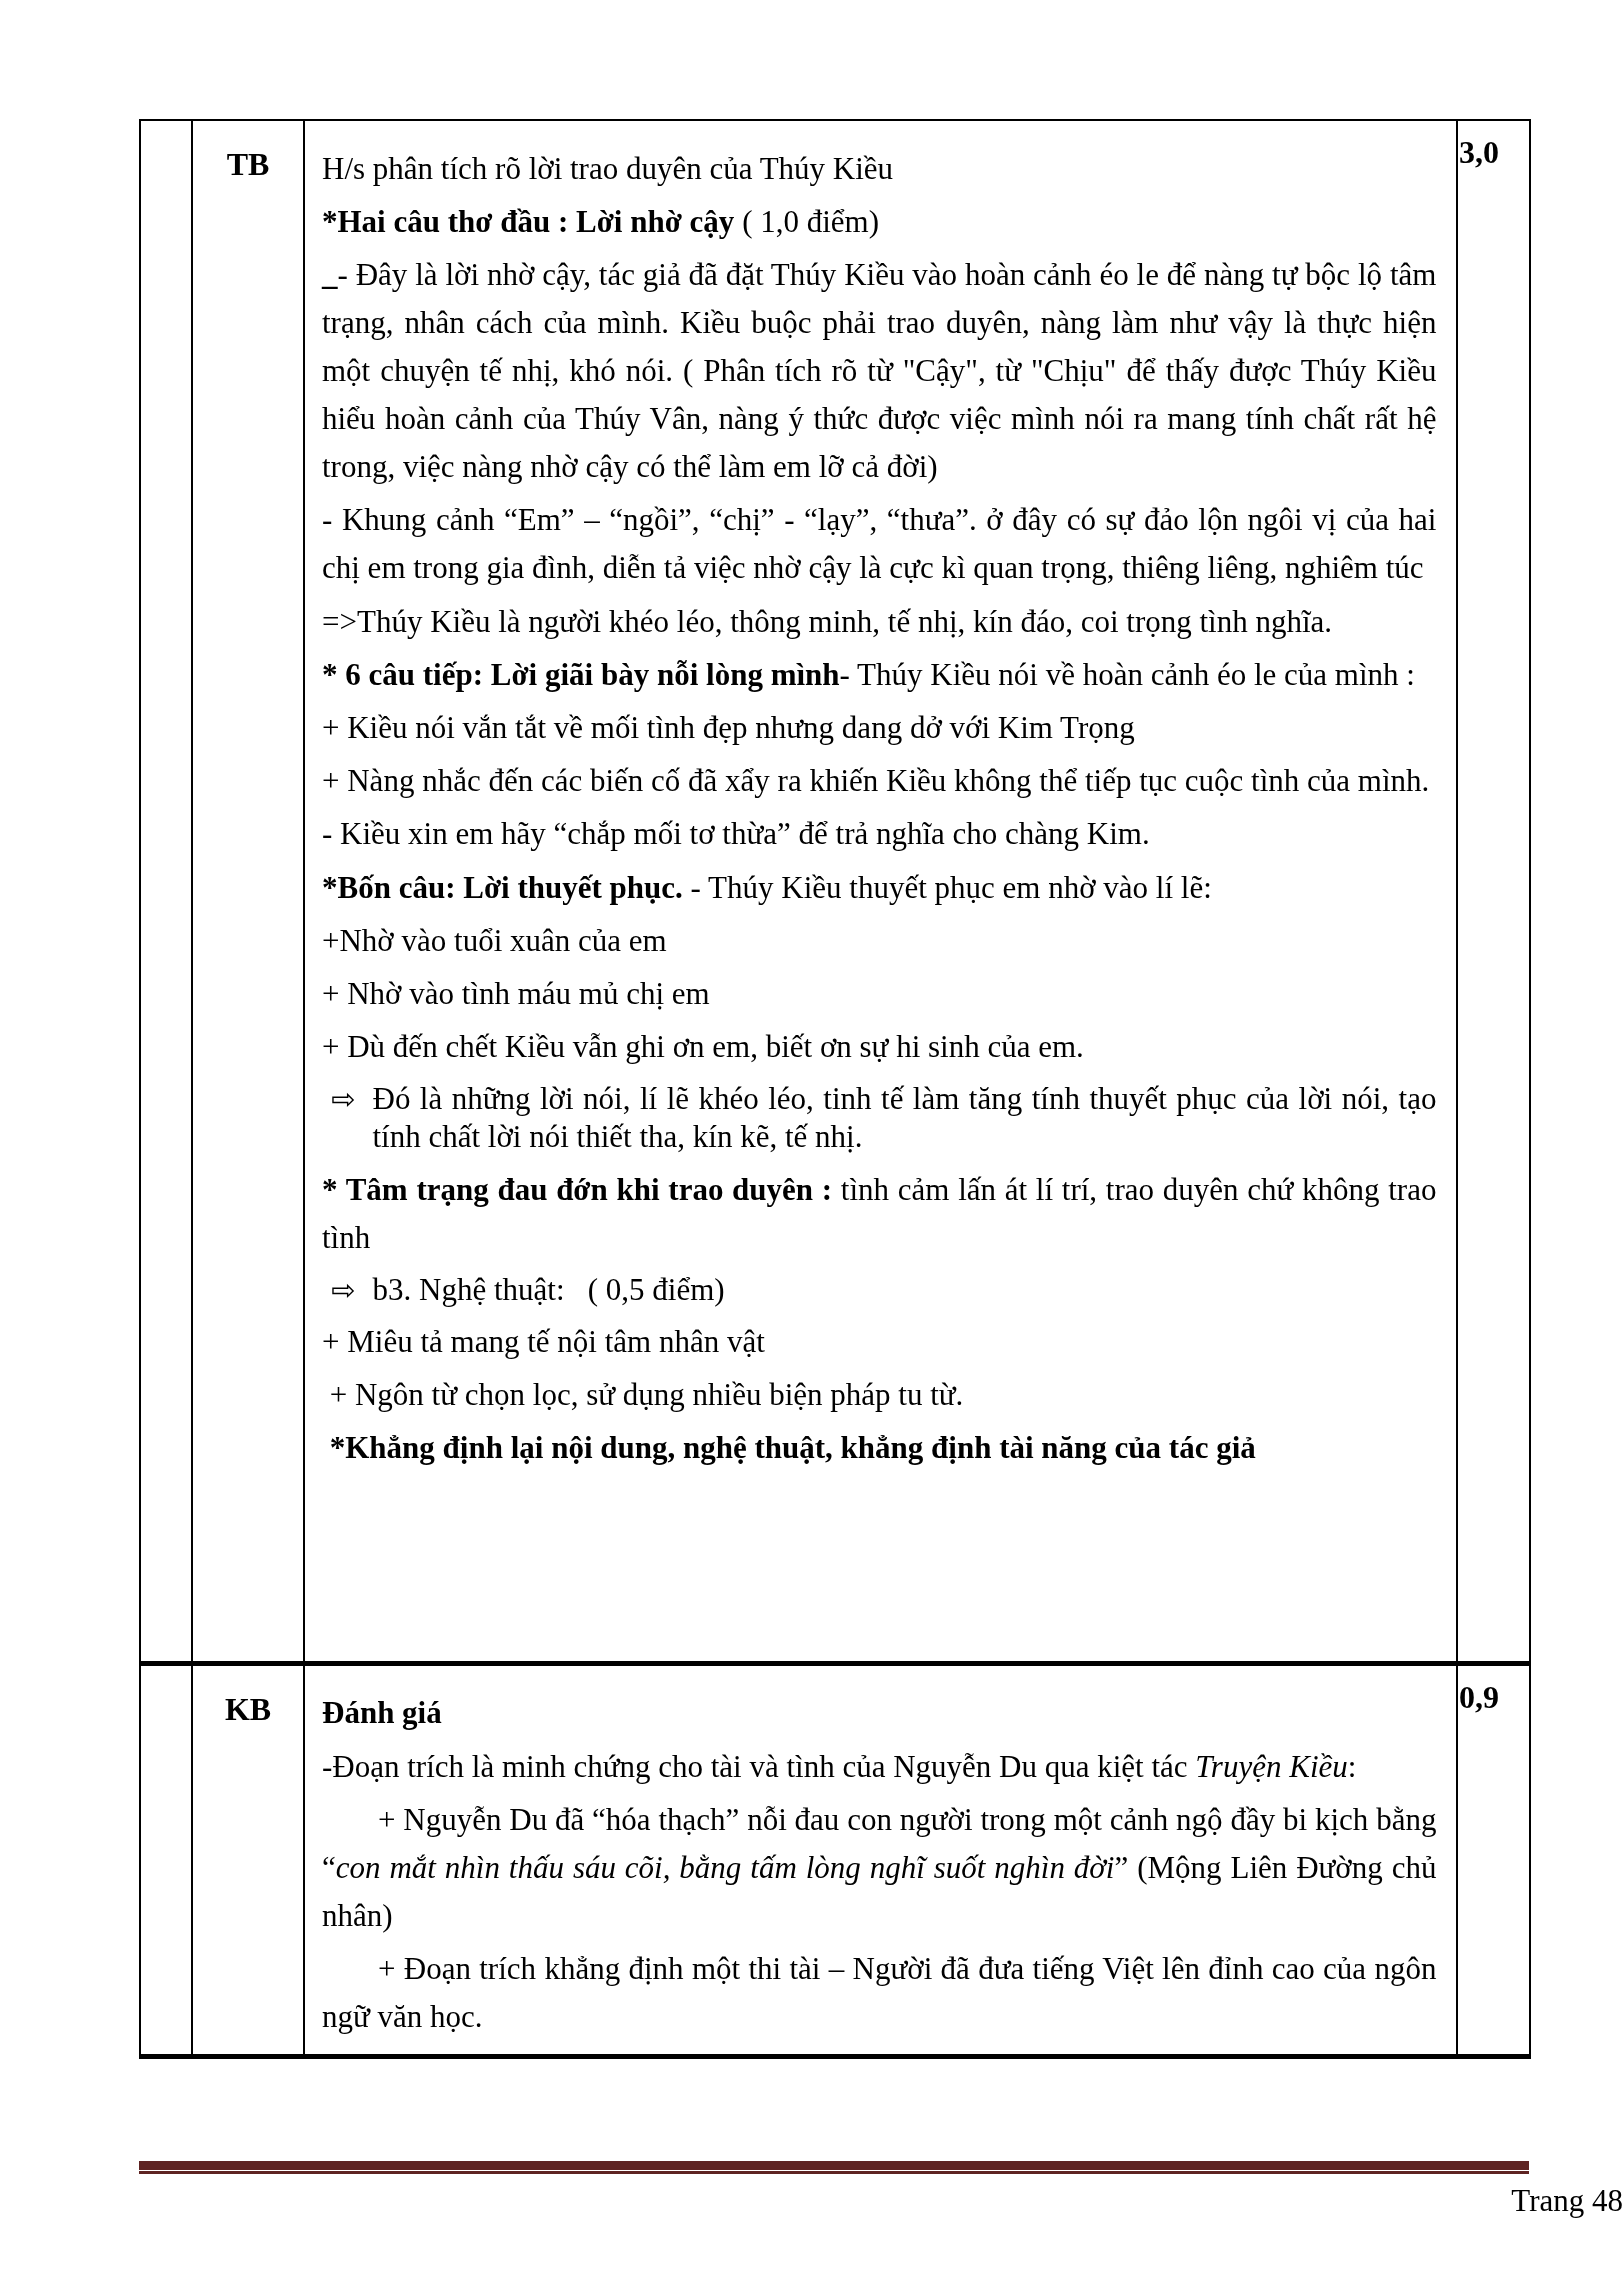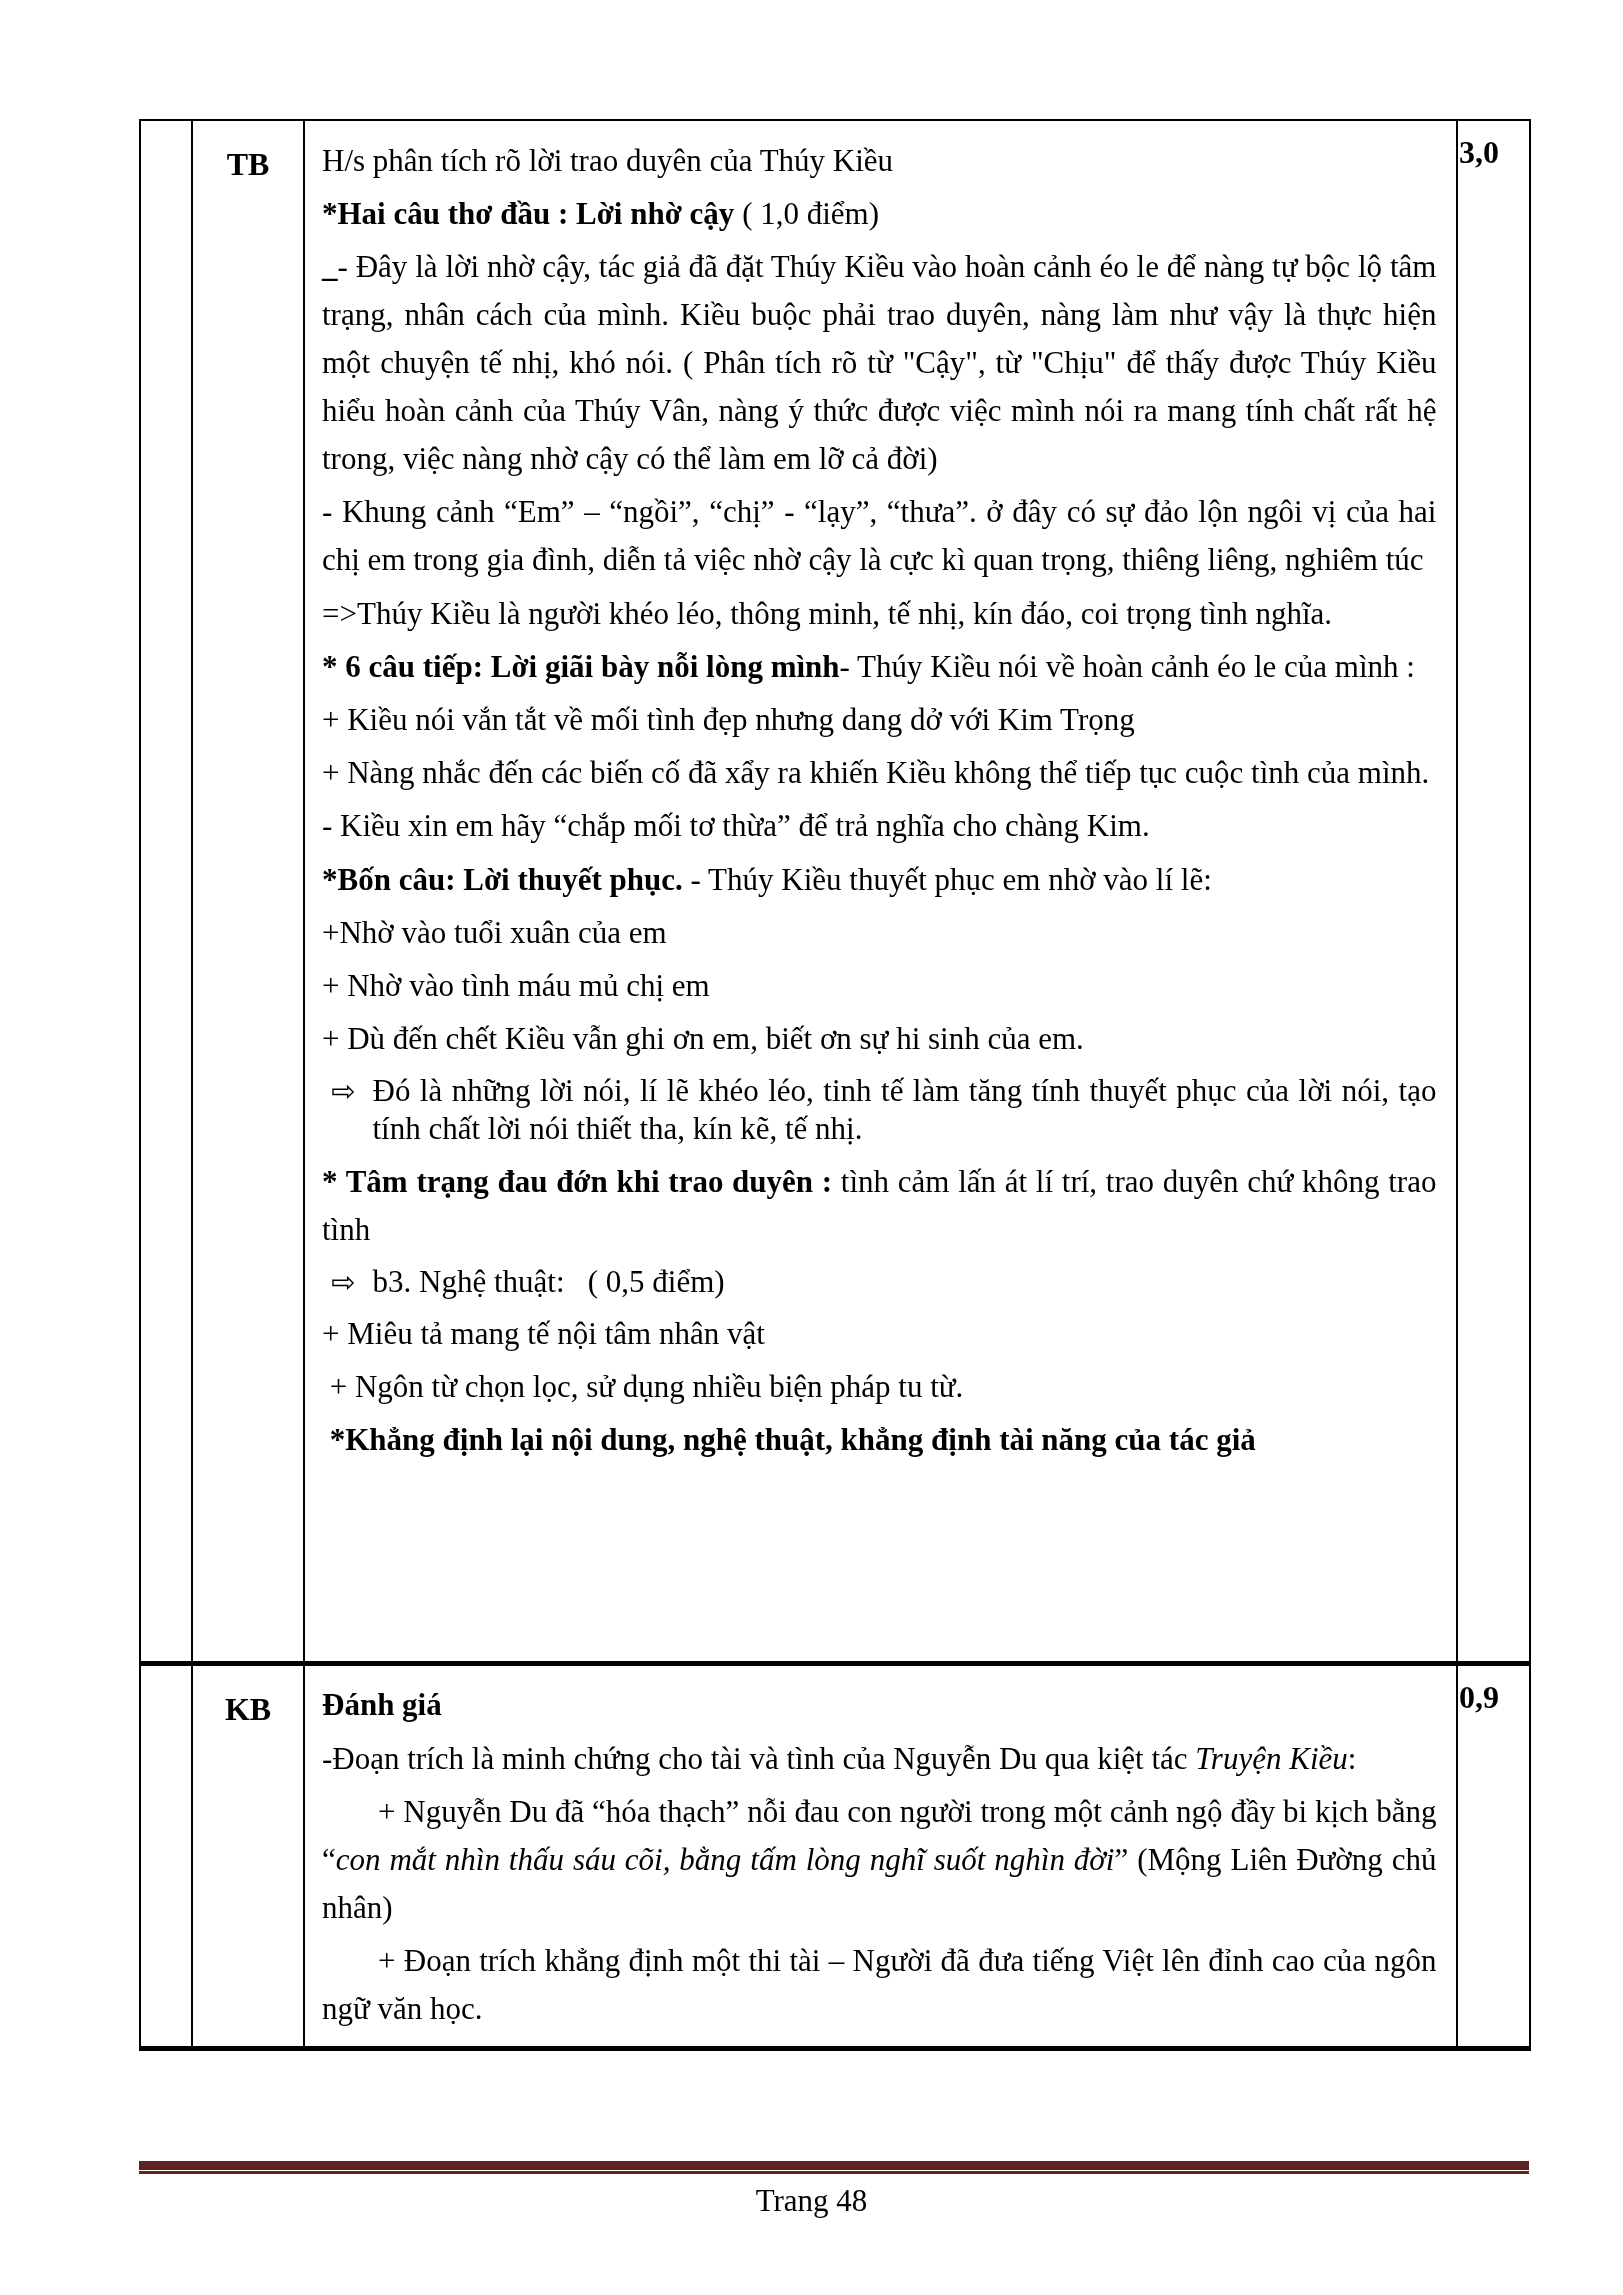--- a/index.html
+++ b/index.html
@@ -49,21 +49,21 @@
   }
   .content-cell {
     padding: 7.9px 19.6px 7.9px 17px;
     font-size: 31px;
     line-height: 48px;
     text-align: justify;
   }
   .content-cell p {
     margin: 5.2px 0;
   }
-  .content-cell p:first-child { margin-top: 8px; }
+  .content-cell p:first-child { margin-top: 16px; }
 
   .b { font-weight: bold; }
   .i { font-style: italic; }
   .u {
     text-decoration-thickness: 4.6px;
     text-underline-offset: 7.9px;
   }
 
   
   p.arrow {
@@ -98,21 +98,21 @@
     left: 139px;
     top: 2171px;
     width: 1390px;
     height: 3.3px;
   }
   .footer-text {
     position: absolute;
     left: 0;
     top: 2183px;
     width: 1623px;
-    text-align: center;
+    text-align: right;
     font-size: 31px;
   }
 </style>
 </head>
 <body>
 
 <table class="doc-table">
   <colgroup>
     <col style="width:52px">
     <col style="width:112px">

